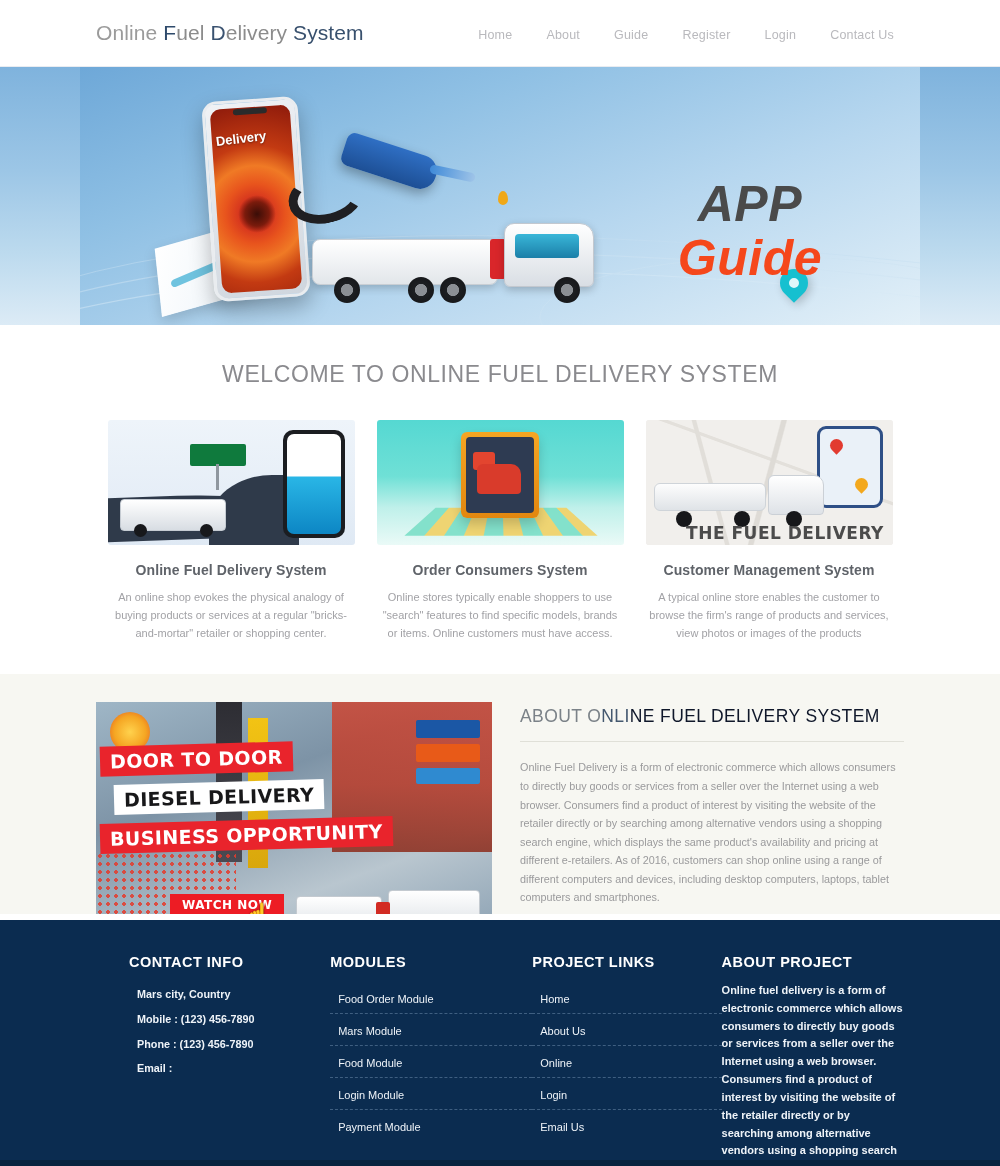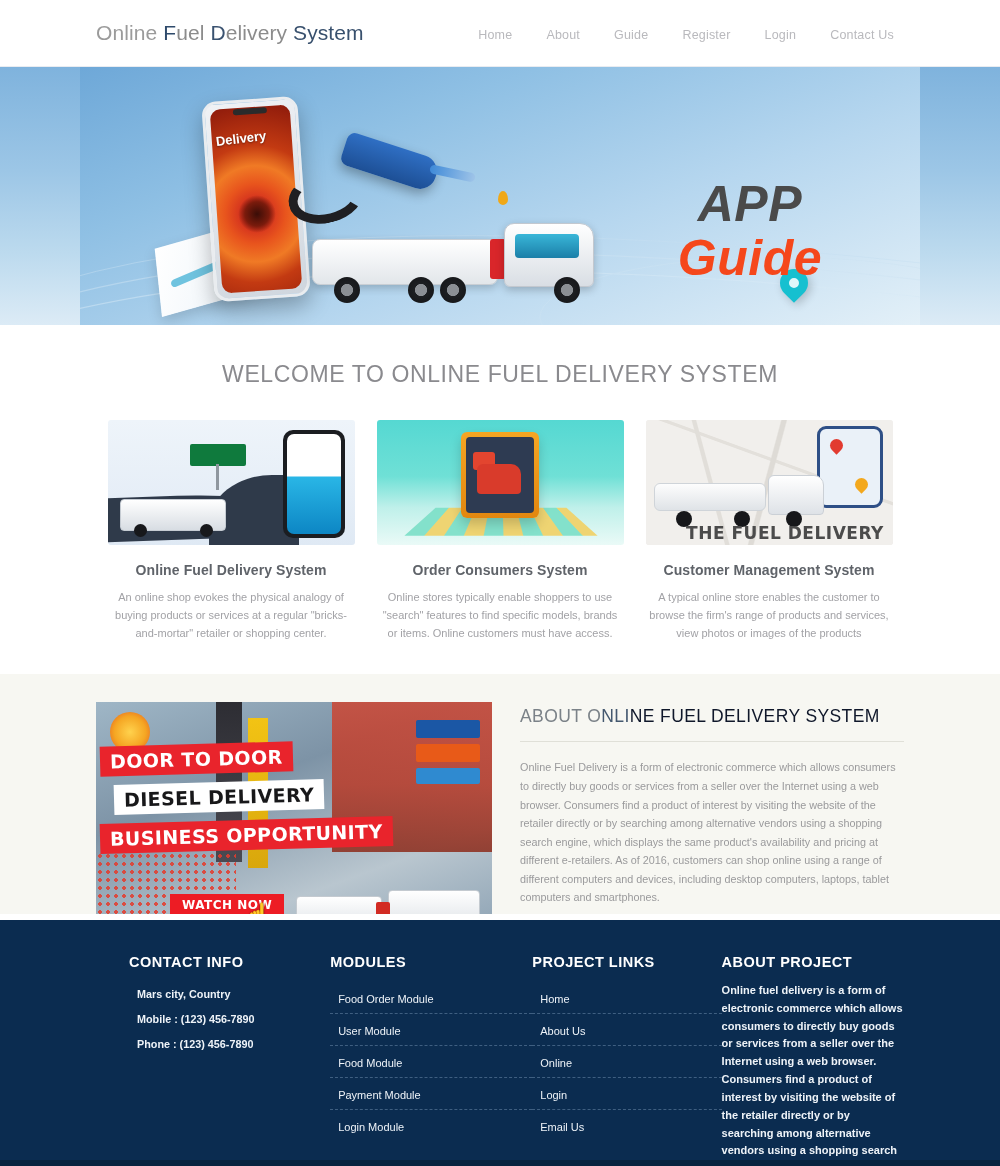--- a/index.html
+++ b/index.html
@@ -498,31 +498,32 @@
 
 <div class="footer">
   <div class="footer-cols">
 
     <div class="fcol-1">
       <div class="fh">CONTACT INFO</div>
       <div class="finfo">
         <div>Mars city, Country</div>
         <div>Mobile : (123) 456-7890</div>
         <div>Phone : (123) 456-7890</div>
+        <div>Email :</div>
       </div>
     </div>
 
     <div class="fcol-2">
       <div class="fh">MODULES</div>
       <ul class="flist">
         <li><a href="#">Food Order Module</a></li>
-        <li><a href="#">User Module</a></li>
+        <li><a href="#">Mars Module</a></li>
         <li><a href="#">Food Module</a></li>
+        <li><a href="#">Login Module</a></li>
         <li><a href="#">Payment Module</a></li>
-        <li><a href="#">Login Module</a></li>
       </ul>
     </div>
 
     <div class="fcol-3">
       <div class="fh">PROJECT LINKS</div>
       <ul class="flist">
         <li><a href="#">Home</a></li>
         <li><a href="#">About Us</a></li>
         <li><a href="#">Online</a></li>
         <li><a href="#">Login</a></li>

